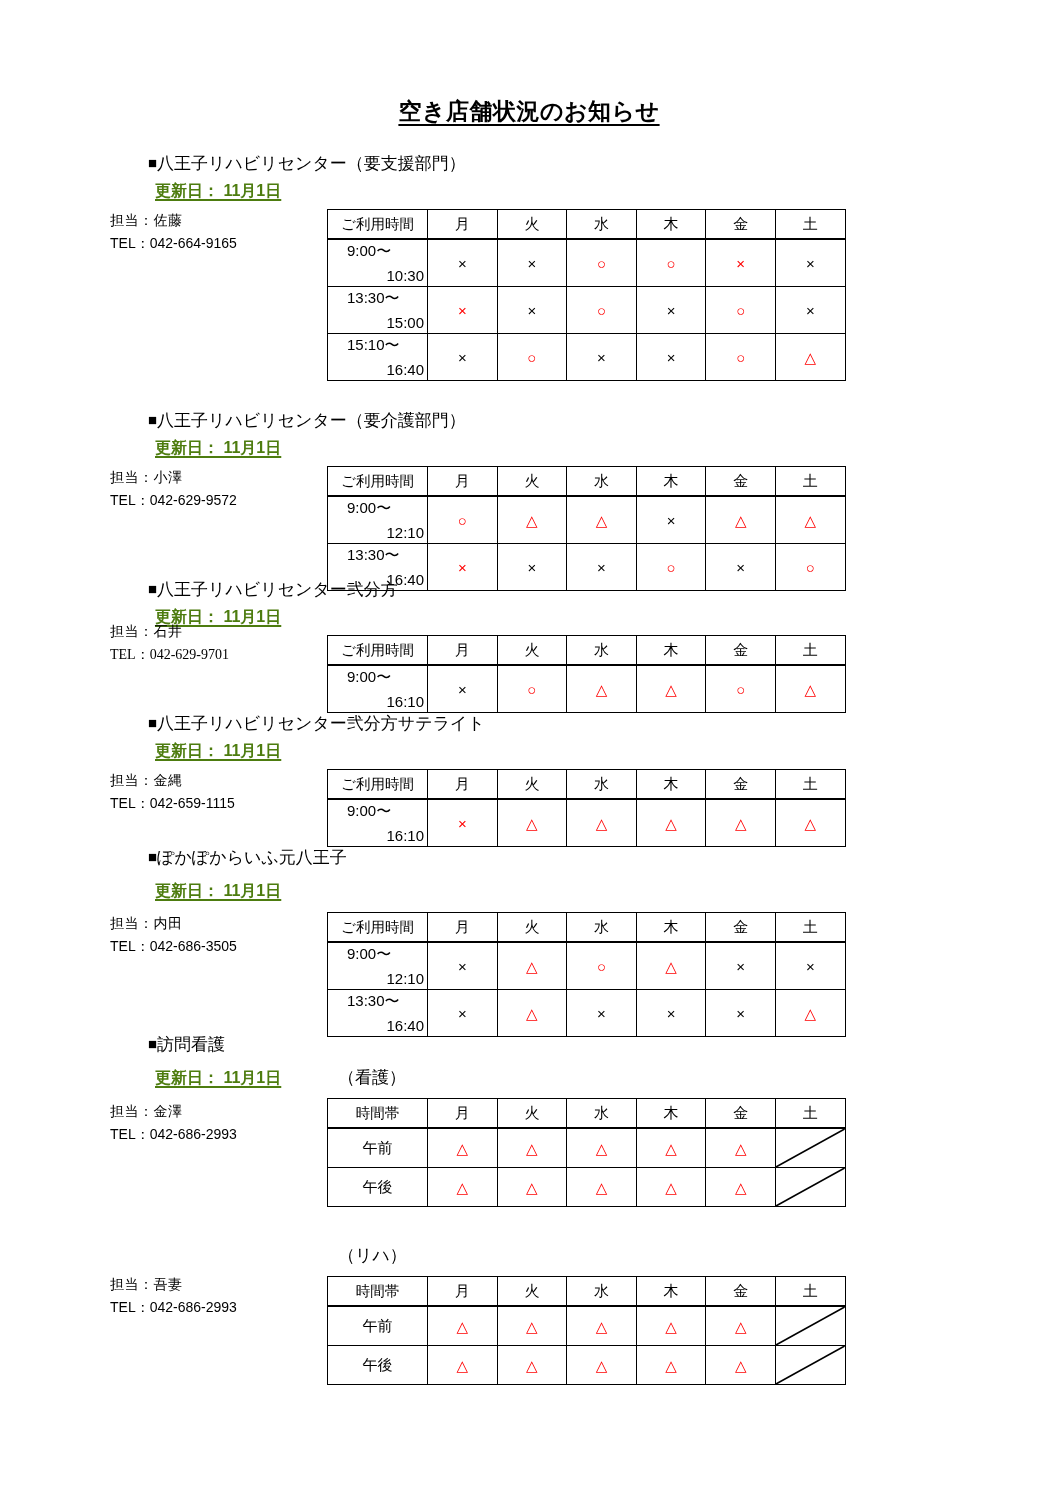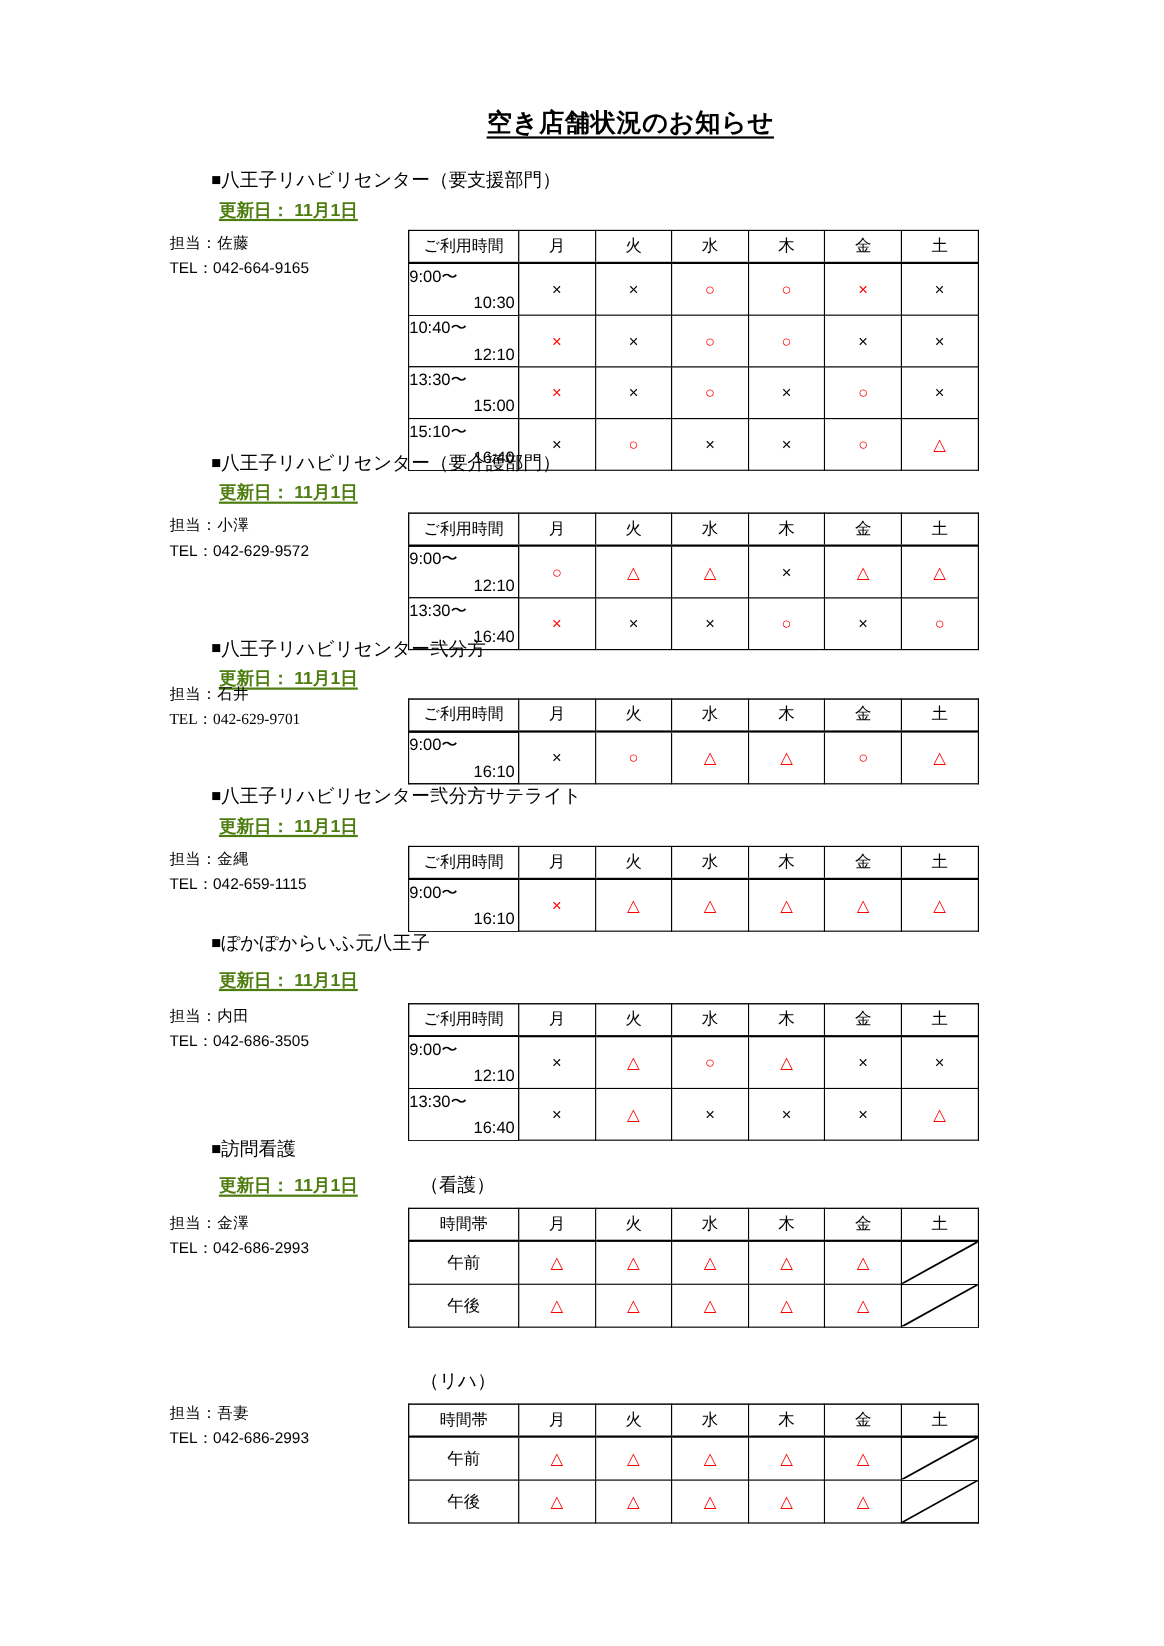--- a/index.html
+++ b/index.html
@@ -13,21 +13,20 @@
     font-family: "Liberation Sans", "DejaVu Sans", sans-serif;
     color: #000000;
     position: relative;
     overflow: hidden;
   }
   .page {
     position: relative;
     width: 980px;
     height: 1496px;
     padding: 0;
-    margin-left: 44px;
   }
 
   
   .doc-title {
     position: absolute;
     top: 96px;
     left: 0;
     width: 1058px;
     text-align: center;
     font-size: 23px;
@@ -88,21 +87,21 @@
   .contact .staff { display: block; letter-spacing: 0.5px; }
   .contact .tel { display: block; letter-spacing: 0px; }
 
   
   table.sched {
     position: absolute;
     left: 327px;
     border-collapse: collapse;
     table-layout: fixed;
     width: 518px;
-    background: #404040;
+    background: #fca5a5;
   }
   table.sched col.c-time { width: 100px; }
   table.sched col.c-day  { width: 69.6px; }
 
   table.sched th, table.sched td {
     border: 1.2px solid #000;
     padding: 0;
     font-size: 15px;
     font-weight: normal;
     text-align: center;
@@ -120,21 +119,21 @@
   td.time-cell {
     height: 46px;
     position: relative;
     text-align: left;
     font-size: 13.5px;
     padding: 0;
   }
   td.time-cell .t-start {
     position: absolute;
     top: 2px;
-    left: 0;
+    left: 19px;
     white-space: nowrap;
   }
   td.time-cell .t-end {
     position: absolute;
     bottom: 2px;
     right: 3px;
     white-space: nowrap;
   }
   td.mark-cell {
     height: 46px;
@@ -210,32 +209,20 @@
           <tr>
             <td class="time-cell">
               <span class="t-start">9:00〜</span>
               <span class="t-end">10:30</span>
             </td>
             <td class="mark-cell"><span class="mk mk-black mk-batsu">×</span></td>
             <td class="mark-cell"><span class="mk mk-black mk-batsu">×</span></td>
             <td class="mark-cell"><span class="mk mk-red mk-maru">○</span></td>
             <td class="mark-cell"><span class="mk mk-red mk-maru">○</span></td>
             <td class="mark-cell"><span class="mk mk-red mk-batsu">×</span></td>
-            <td class="mark-cell"><span class="mk mk-black mk-batsu">×</span></td>
-          </tr>
-          <tr>
-            <td class="time-cell">
-              <span class="t-start">10:40〜</span>
-              <span class="t-end">12:10</span>
-            </td>
-            <td class="mark-cell"><span class="mk mk-red mk-batsu">×</span></td>
-            <td class="mark-cell"><span class="mk mk-black mk-batsu">×</span></td>
-            <td class="mark-cell"><span class="mk mk-red mk-maru">○</span></td>
-            <td class="mark-cell"><span class="mk mk-red mk-maru">○</span></td>
-            <td class="mark-cell"><span class="mk mk-black mk-batsu">×</span></td>
             <td class="mark-cell"><span class="mk mk-black mk-batsu">×</span></td>
           </tr>
           <tr>
             <td class="time-cell">
               <span class="t-start">13:30〜</span>
               <span class="t-end">15:00</span>
             </td>
             <td class="mark-cell"><span class="mk mk-red mk-batsu">×</span></td>
             <td class="mark-cell"><span class="mk mk-black mk-batsu">×</span></td>
             <td class="mark-cell"><span class="mk mk-red mk-maru">○</span></td>

